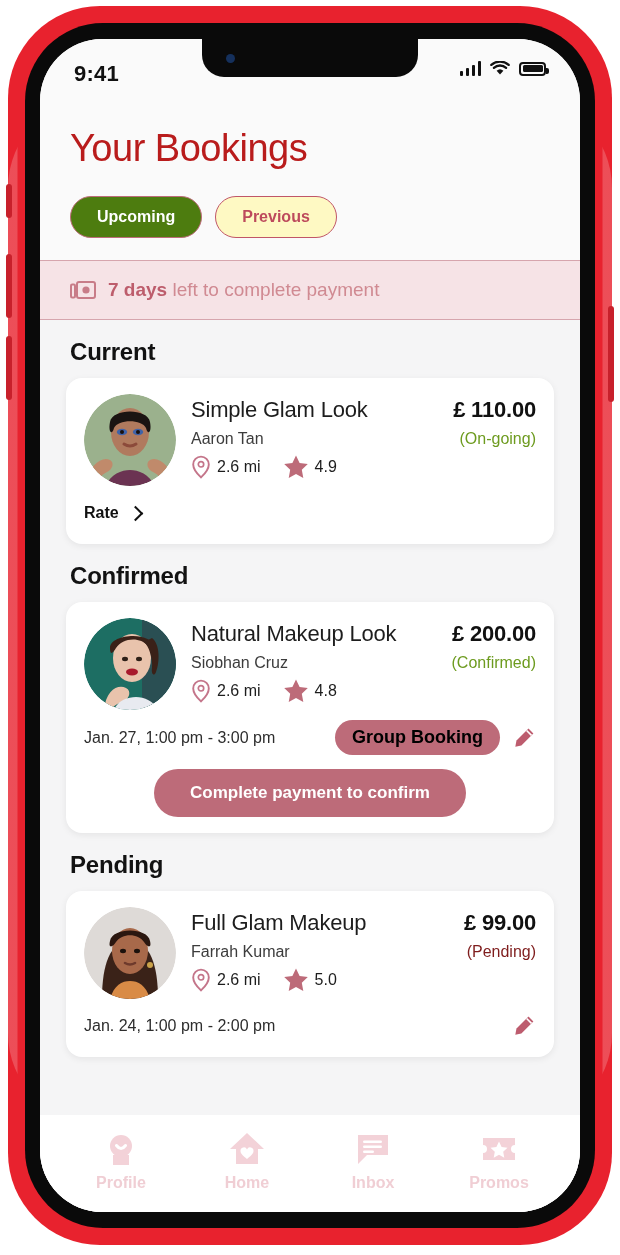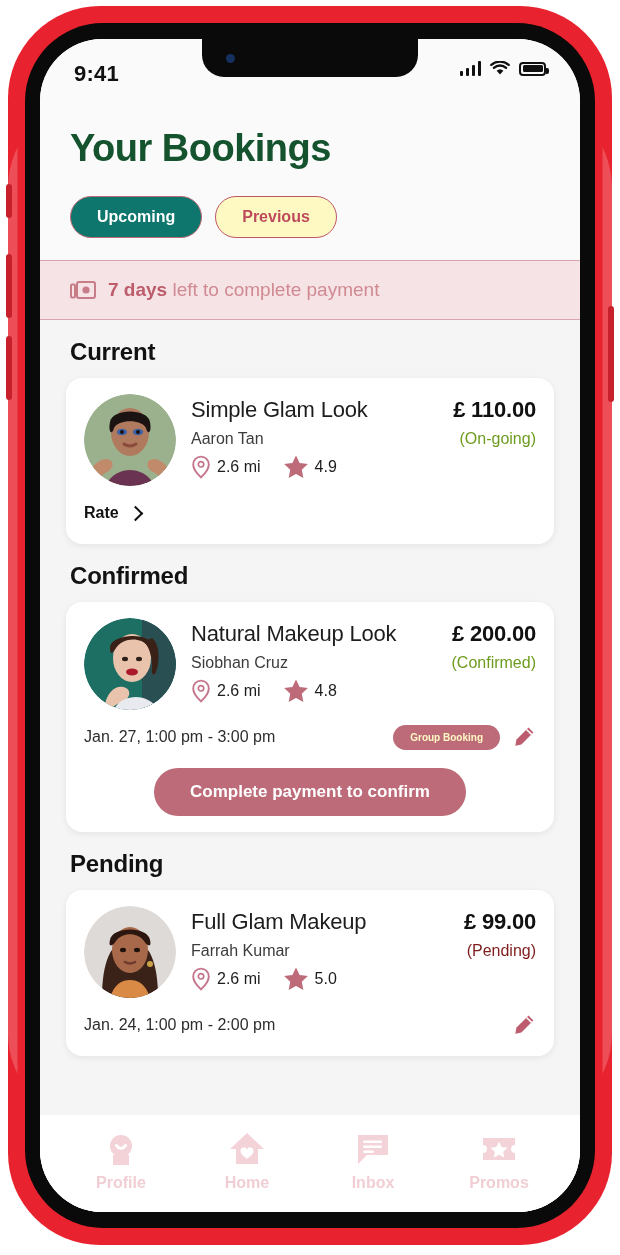--- a/index.html
+++ b/index.html
@@ -116,37 +116,37 @@
     height: calc(100% - 62px);
     display: flex;
     flex-direction: column;
     background: #f5f5f6;
   }
 
   #app-header { background: #fafafa; padding: 26px 30px 22px 30px; }
 
   #page-title {
     font-size: 38px;
-    font-weight: bold;
-    color: #14532d;
+    font-weight: normal;
+    color: #b91c1c;
     letter-spacing: -.5px;
     margin-bottom: 26px;
   }
 
   #tabs { display: flex; gap: 13px; }
   .tab {
     height: 42px;
     padding: 0 26px;
     border-radius: 24px;
     display: flex; align-items: center; justify-content: center;
     font-size: 16px; font-weight: bold;
     cursor: pointer;
     white-space: nowrap;
   }
-  .tab.active { background: #0f766e; color: #ffffff; border: 1.5px solid #bd6b79; }
+  .tab.active { background: #4d7c0f; color: #ffffff; border: 1.5px solid #bd6b79; }
   .tab.inactive { background: #fef9c3; color: #bd4a5c; border: 1.5px solid #c05668; }
 
   
   #payment-banner {
     background: #f6e3e6;
     border-top: 1.5px solid #d6a5ad;
     border-bottom: 1.5px solid #d6a5ad;
     padding: 18px 30px;
     display: flex; align-items: center; gap: 12px;
     font-size: 19px;
@@ -216,22 +216,22 @@
 
   .rate-link {
     display: flex; align-items: center; gap: 11px;
     font-size: 16px; font-weight: bold; color: #111;
     cursor: pointer;
   }
   .chev { width: 11px; height: 11px; border-right: 2.6px solid #111; border-top: 2.6px solid #111; transform: rotate(45deg); }
 
   .group-pill {
     background: #bd6b79;
-    color: #fef9c3;
-    font-size: 10px;
+    color: #000000;
+    font-size: 18px;
     font-weight: bold;
     padding: 7px 17px;
     border-radius: 18px;
     cursor: pointer;
     white-space: nowrap;
   }
   .pencil-icon { width: 24px; height: 24px; cursor: pointer; flex: none; }
 
   .cta-button {
     display: block;

